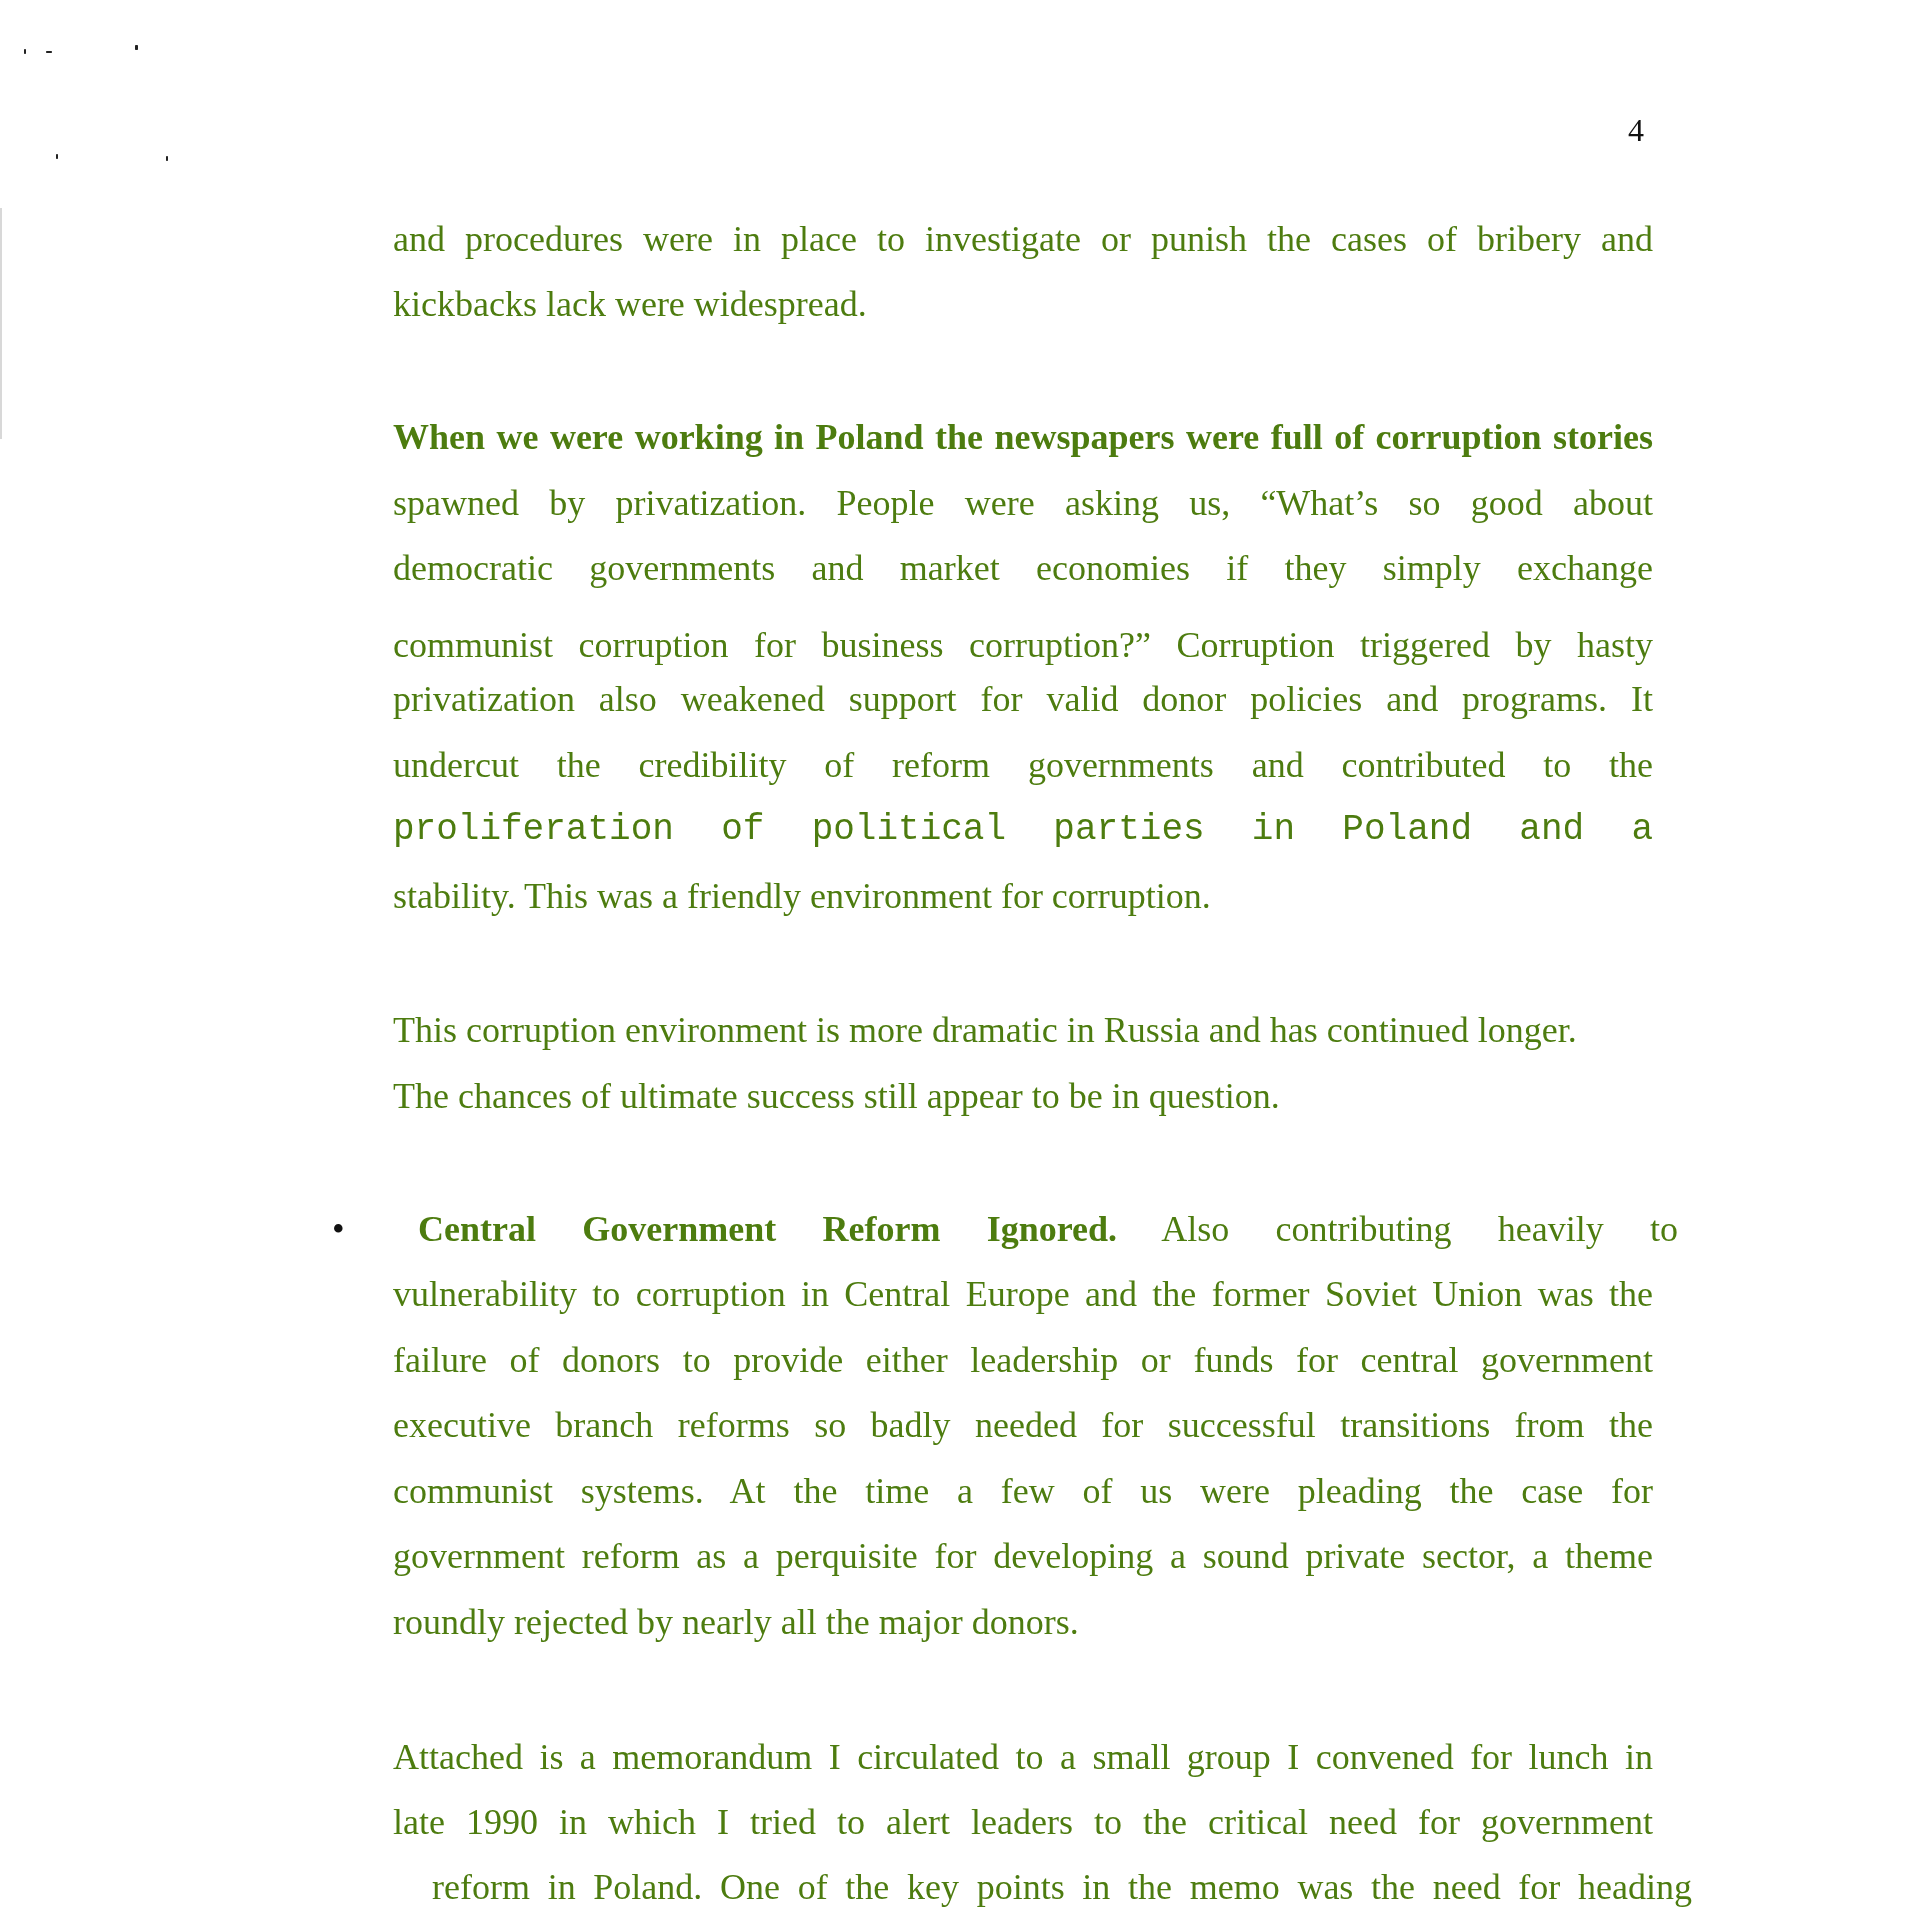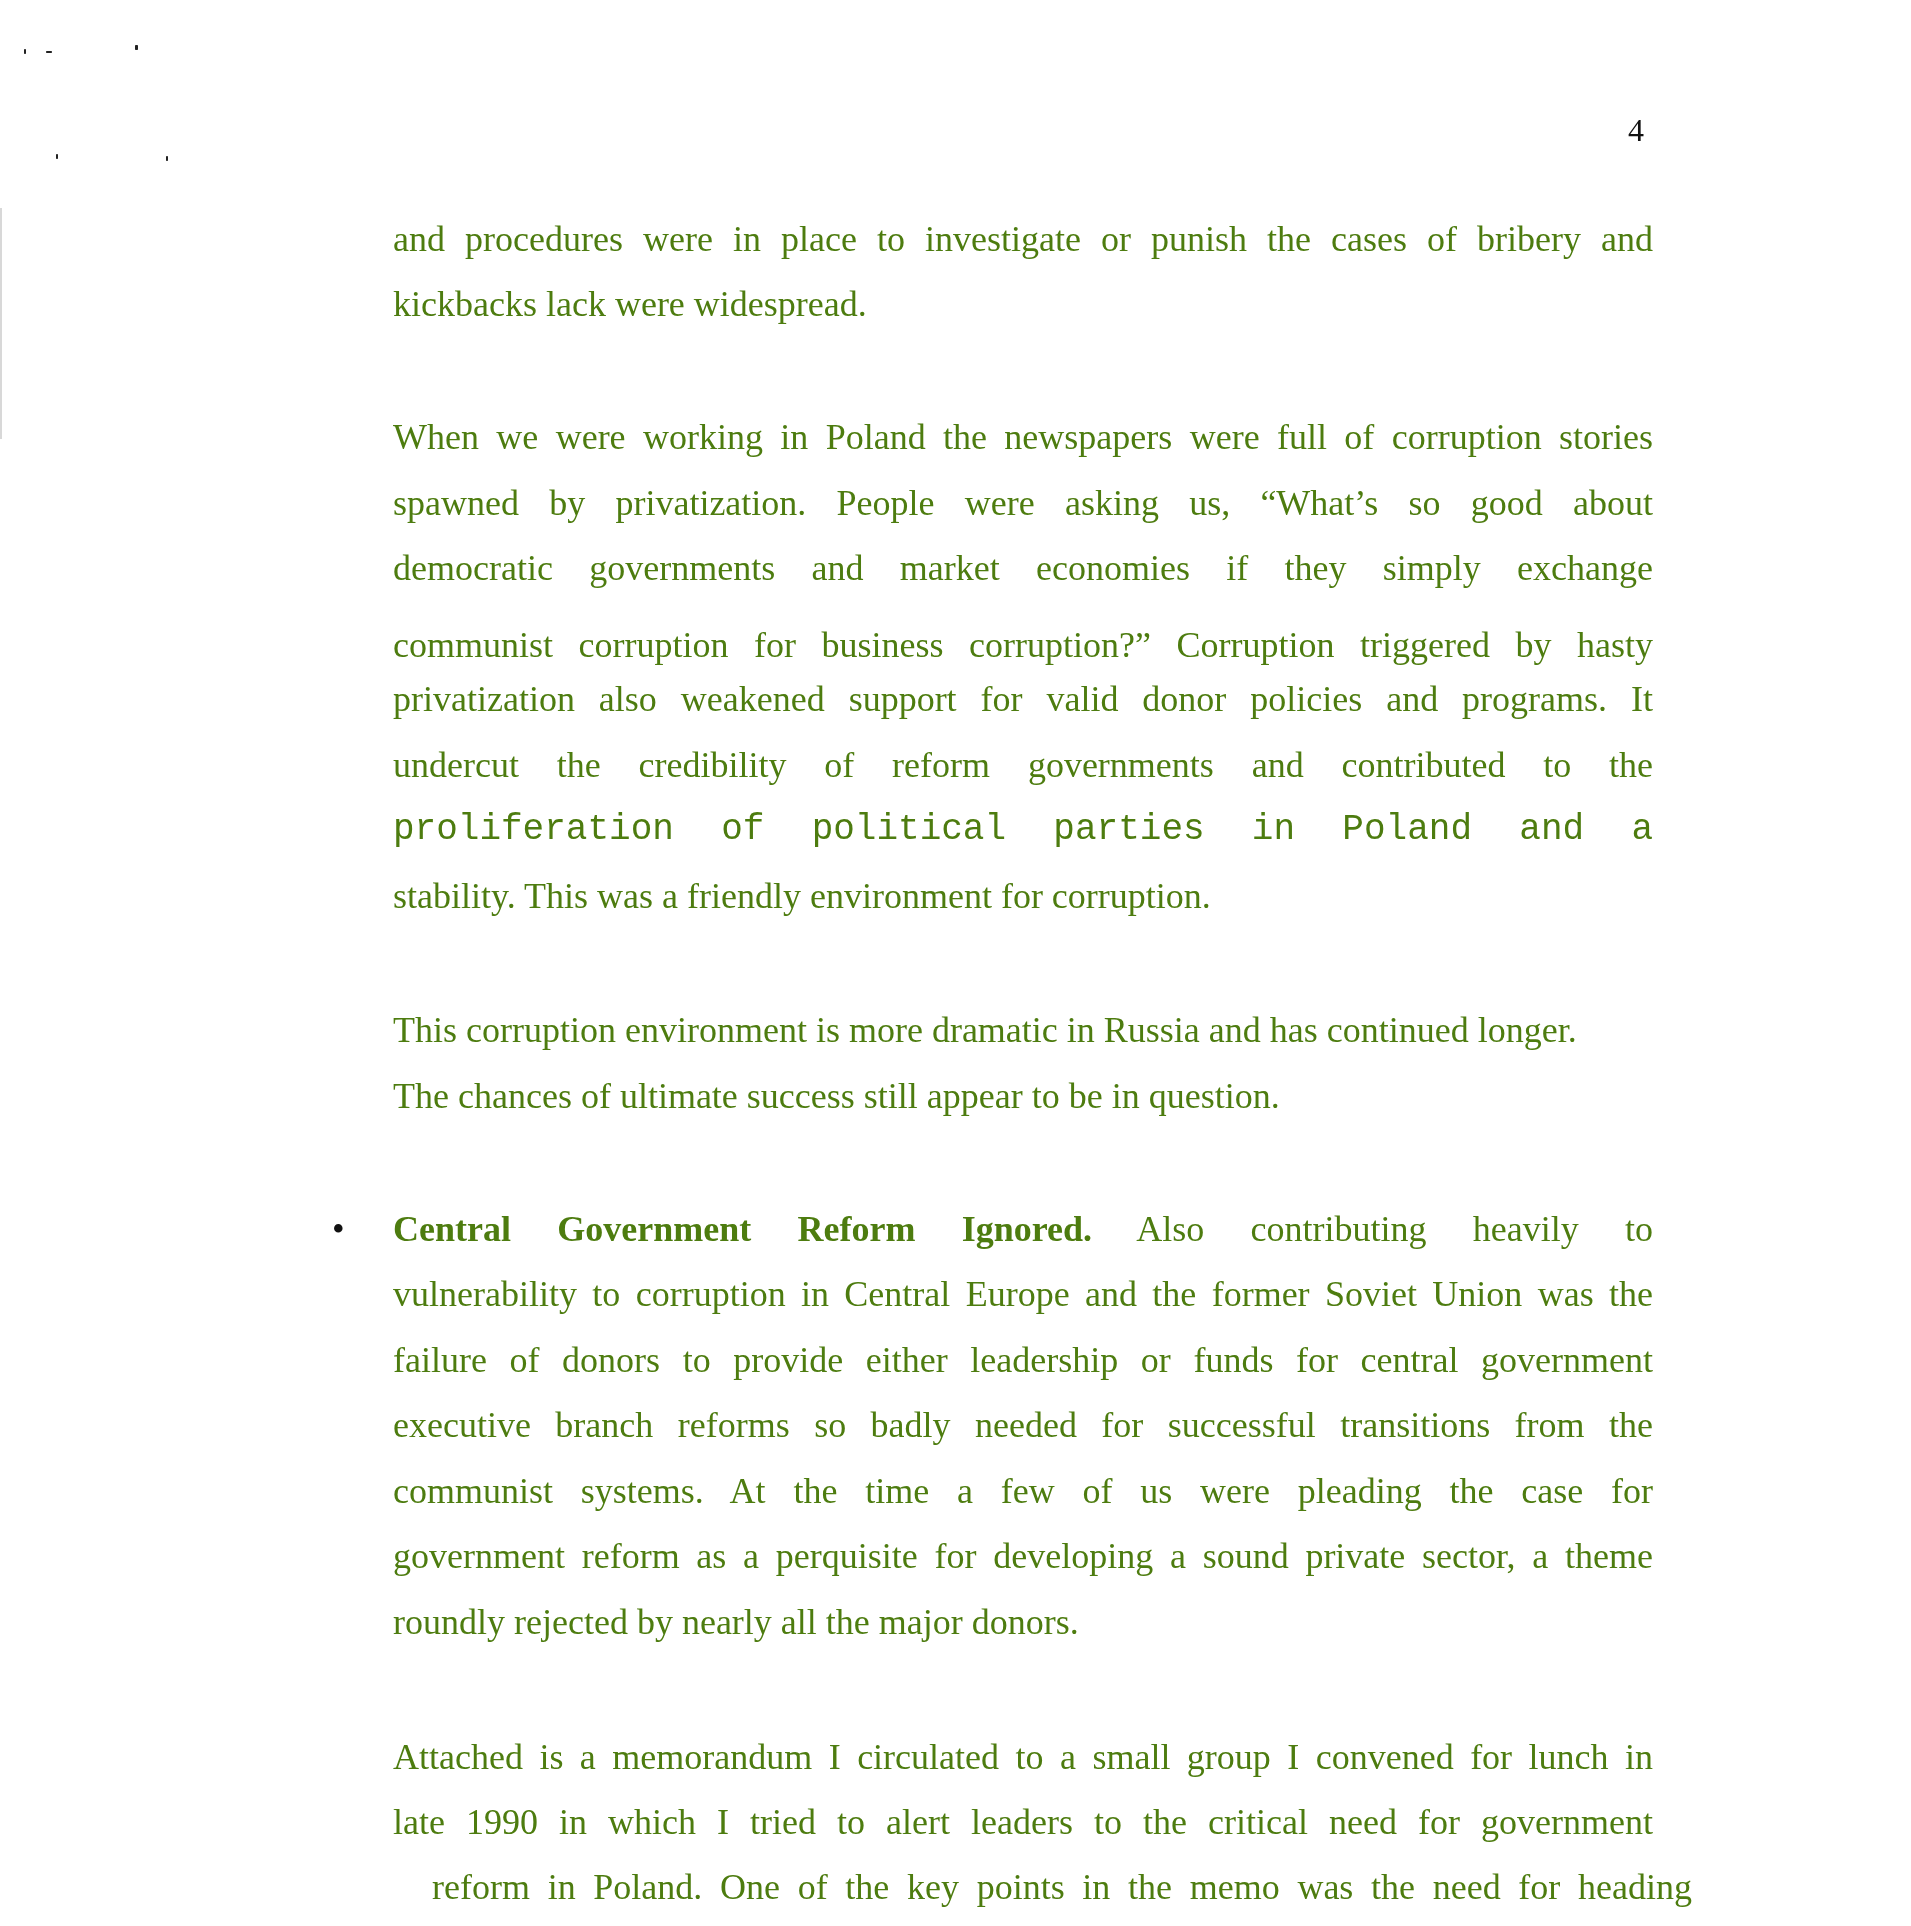--- a/index.html
+++ b/index.html
@@ -33,32 +33,32 @@
   <div class="speck" style="left:135px;top:45px;width:3.1px;height:5.4px;"></div>
   <div class="speck" style="left:56px;top:154px;width:2.3px;height:4.6px;"></div>
   <div class="speck" style="left:166px;top:156px;width:1.5px;height:4.6px;"></div>
   <div class="edge-line"></div>
 
   <div class="page-number">4</div>
 
   <div id="body-text">
       <div class="line just" style="top: 216px;">and procedures were in place to investigate or punish the cases of bribery and</div>
       <div class="line" style="top: 281px;">kickbacks lack were widespread.</div>
-      <div class="line just" style="top: 414px;">When we were working in Poland the newspapers were full of corruption stories</div>
+      <div class="line just" style="top: 414px; font-weight: bold;">When we were working in Poland the newspapers were full of corruption stories</div>
       <div class="line just" style="top: 480px;">spawned by privatization.  People were asking us, “What’s so good about</div>
       <div class="line just" style="top: 545px;">democratic governments and market economies if they simply exchange</div>
       <div class="line just" style="top: 611px; margin-top: 11px;">communist corruption for business corruption?”  Corruption triggered by hasty</div>
       <div class="line just" style="top: 676px;">privatization also weakened support for valid donor policies and programs.  It</div>
       <div class="line just" style="top: 742px;">undercut the credibility of reform governments and contributed to the</div>
       <div class="line just" style="top: 807px; font-family: Liberation Mono, monospace;">proliferation of political parties in Poland and a concomitant lack of governmental</div>
       <div class="line" style="top: 873px;">stability.  This was a friendly environment for corruption.</div>
       <div class="line" style="top: 1007px;">This corruption environment is more dramatic in Russia and has continued longer.</div>
       <div class="line" style="top: 1073px; font-family: Liberation Serif, serif;">The chances of ultimate success still appear to be in question.</div>
       <div class="bullet" style="top: 1206px;">•</div>
-      <div class="line just" style="top: 1206px;"><span class="bold">Central Government Reform Ignored.</span><span> Also contributing heavily to</span></div>
+      <div class="line just" style="top: 1206px; margin-left: 25px;"><span class="bold">Central Government Reform Ignored.</span><span> Also contributing heavily to</span></div>
       <div class="line just" style="top: 1271px;">vulnerability to corruption in Central Europe and the former Soviet Union was the</div>
       <div class="line just" style="top: 1337px;">failure of donors to provide either leadership or funds for central government</div>
       <div class="line just" style="top: 1402px;">executive branch reforms so badly needed for successful transitions from the</div>
       <div class="line just" style="top: 1468px;">communist systems.  At the time a few of us were pleading the case for</div>
       <div class="line just" style="top: 1533px;">government reform as a perquisite for developing a sound private sector, a theme</div>
       <div class="line" style="top: 1599px;">roundly rejected by nearly all the major donors.</div>
       <div class="line just" style="top: 1734px;"> Attached is a memorandum I circulated to a small group I convened for lunch in</div>
       <div class="line just" style="top: 1799px;">late 1990 in which I tried to alert leaders to the critical need for government</div>
       <div class="line just" style="top: 1864px; margin-left: 39px;">reform in Poland.  One of the key points in the memo was the need for heading</div>
     </div>

